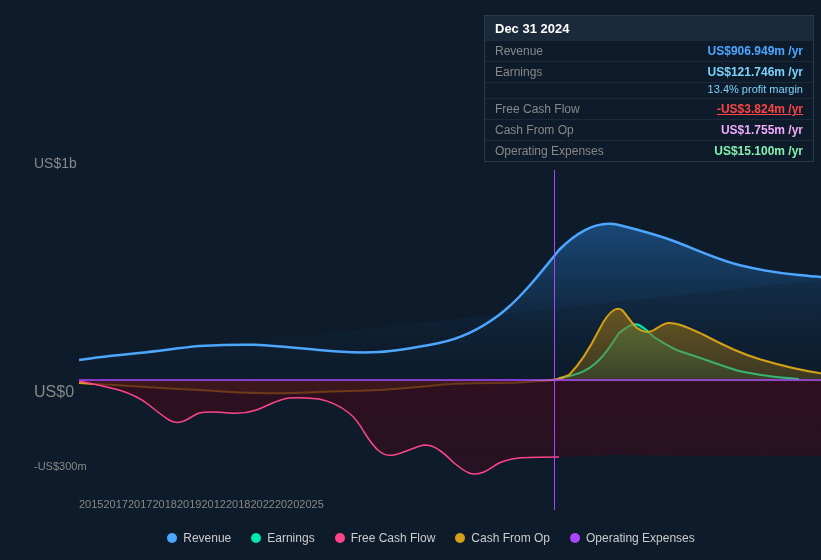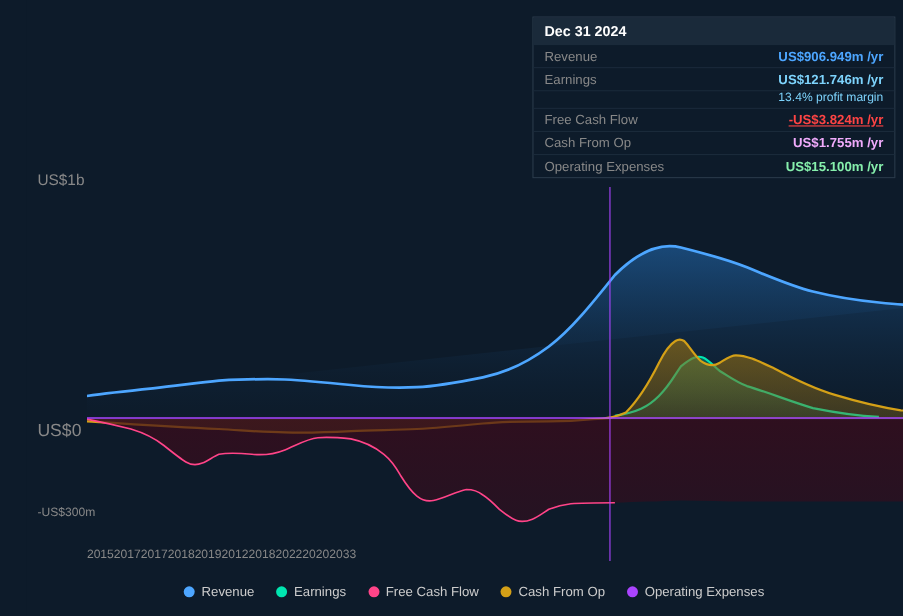--- a/index.html
+++ b/index.html
@@ -408,21 +408,21 @@
   <div class="x-labels">
     <span>2015</span>
     <span>2017</span>
     <span>2017</span>
     <span>2018</span>
     <span>2019</span>
     <span>2012</span>
     <span>2018</span>
     <span>2022</span>
     <span>2020</span>
-    <span>2033</span>
+    <span>2025</span>
   </div>
 
   <div class="legend">
     <div class="legend-item">
       <div class="legend-dot" style="background:#4da6ff;"></div>
       <span>Revenue</span>
     </div>
     <div class="legend-item">
       <div class="legend-dot" style="background:#00e6b0;"></div>
       <span>Earnings</span>

